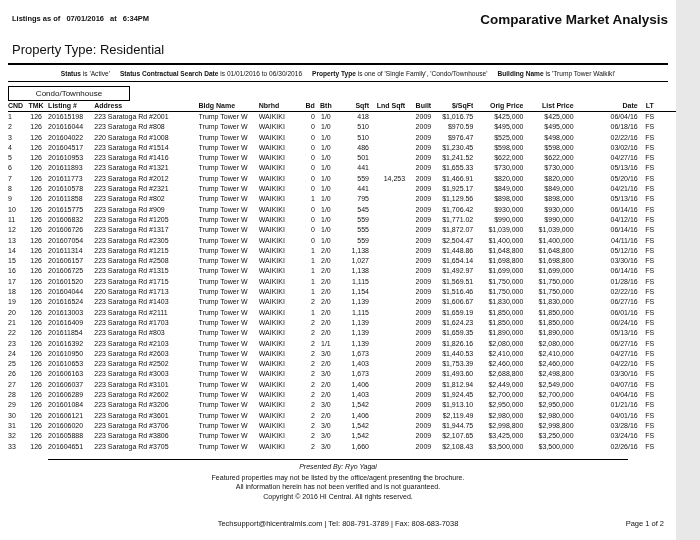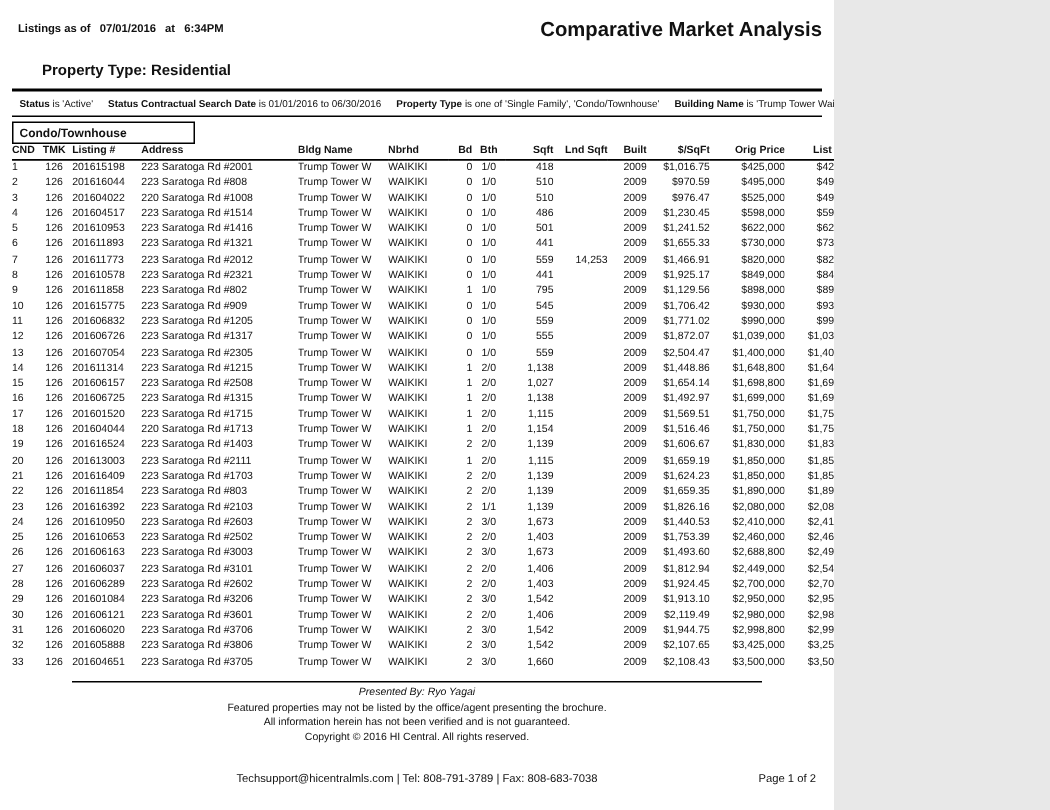--- a/index.html
+++ b/index.html
@@ -1,43 +1,44 @@
 <!DOCTYPE html>
 <html><head>
 <meta charset="utf-8">
 <style>
   html,body{margin:0;padding:0;background:#e8e8e8;}
   .page{
     position:relative;
-    width:556px;height:540px;
+    width:676px;height:540px;
     background:#ffffff;
     font-family:"Liberation Sans", sans-serif;
     color:#111;
     box-sizing:border-box;
     padding:10px 8px 0 8px;
     overflow:hidden;
   }
   
   .top-header{position:relative;height:24px;}
   .listings-line{position:absolute;left:4px;top:4px;font-size:7.5px;font-weight:bold;white-space:nowrap;}
   .listings-line .val{margin:0 4px;font-weight:bold;}
   .report-title{position:absolute;left:0;right:0;top:2px;text-align:right;font-size:13.5px;font-weight:bold;}
-  .property-type{font-size:10px;font-weight:bold;margin:8px 0 0 20px;}
+  .property-type{font-size:13px;font-weight:normal;margin:8px 0 0 4px;}
   .rule-thick{border:none;border-top:2px solid #000;margin:6px 0 0 0;}
   .rule-med{border:none;border-top:1.6px solid #000;margin:0;}
   
   .criteria{font-size:6.6px;text-align:center;margin:5px 0 4px 0;white-space:nowrap;}
   .criteria .seg{margin:0 5px;}
   .criteria .seg b{font-weight:bold;}
   
   .category-box{
     display:inline-block;border:1.5px solid #000;
-    font-size:8px;font-weight:bold;
+    font-size:8px;font-weight:normal;
     padding:2px 4px;min-width:112px;
     margin:3px 0 0 0;
+    text-align:center;
   }
   .group-title{font-size:7.5px;font-weight:bold;text-decoration:underline;margin:4px 0 2px 1px;}
   
   table.listings{border-collapse:collapse;table-layout:fixed;width:684px;}
   table.listings th{
     font-size:7px;font-weight:bold;padding:0;line-height:10px;
     border-bottom:1px solid #000;white-space:nowrap;overflow:hidden;
   }
   table.listings td{
     font-size:7px;padding:0;line-height:10.3px;height:10.3px;

